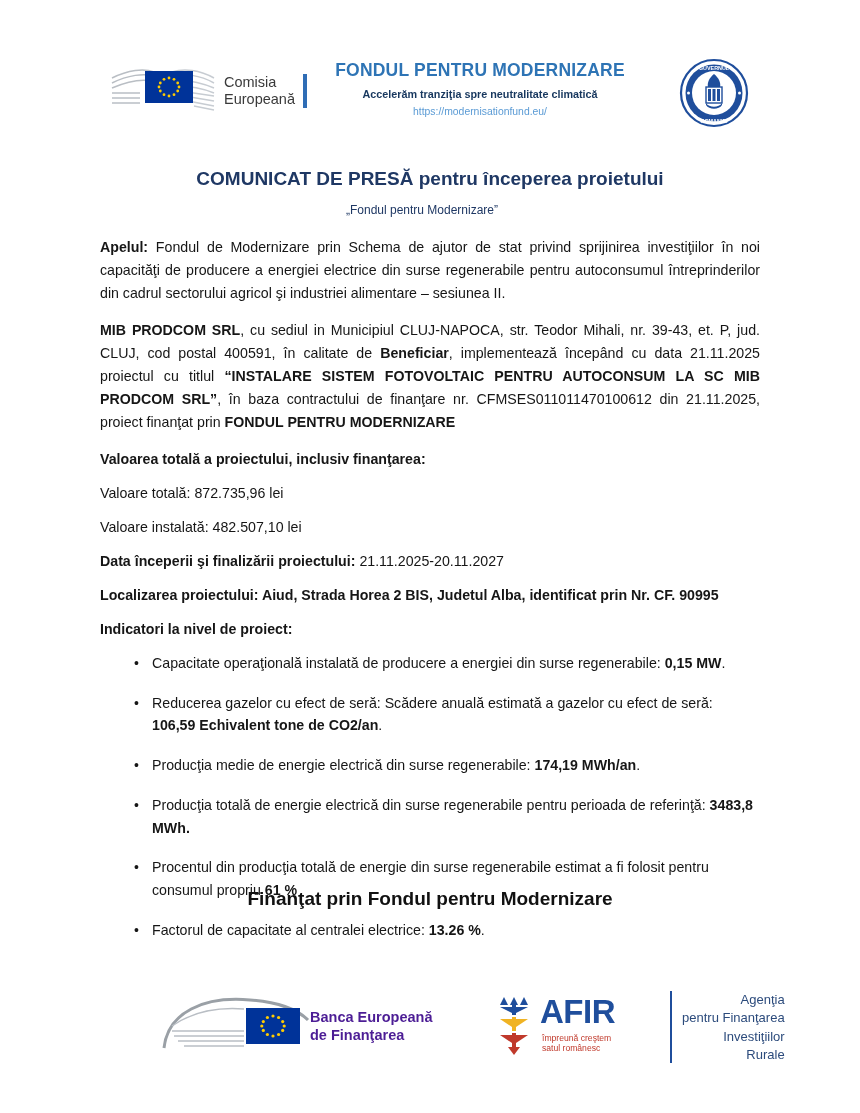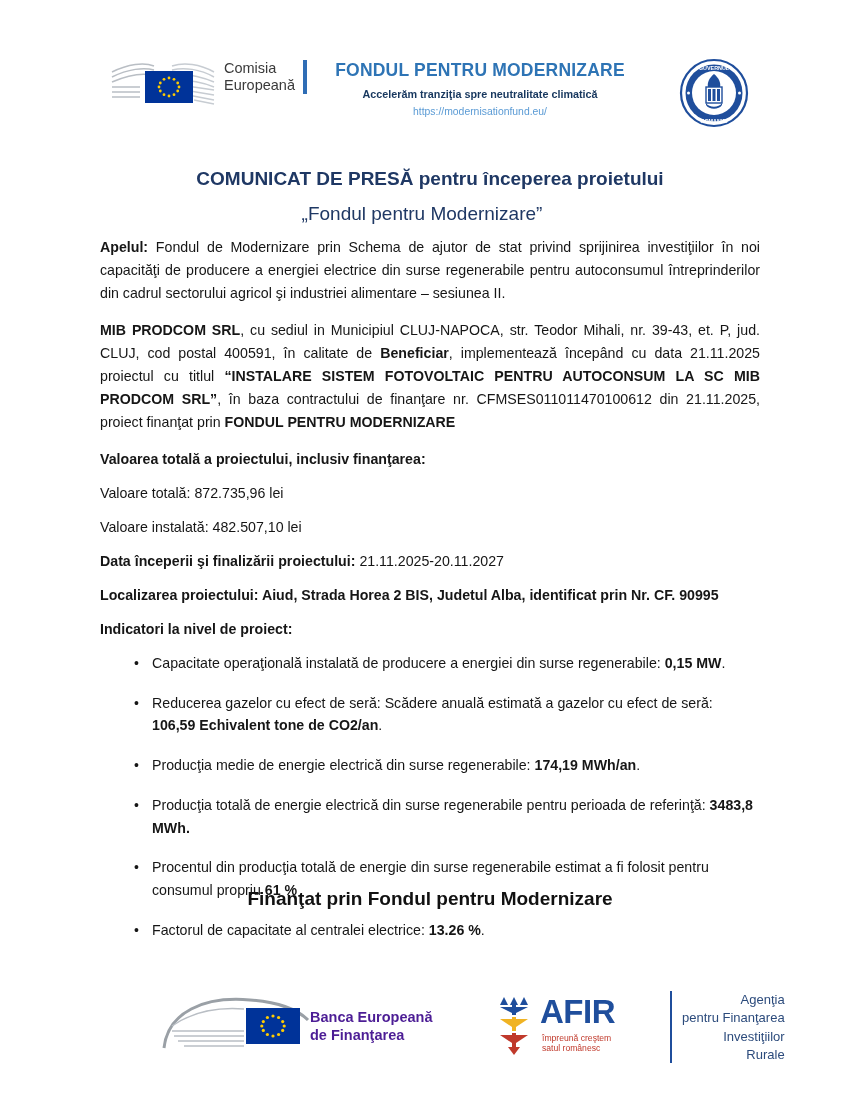--- a/index.html
+++ b/index.html
@@ -26,20 +26,21 @@
   }
 
   
   .ec-logo {
     position: absolute;
     left: 110px;
     top: 8px;
     width: 200px;
     height: 62px;
     display: flex;
+    align-items: center;
   }
   .ec-fan {
     position: relative;
     width: 108px;
     height: 50px;
     flex: none;
   }
   .ec-fan svg { display:block; }
   .ec-flag {
     position: absolute;
@@ -114,21 +115,21 @@
     font-weight: bold;
     color: #1F3864;
   }
   .doc-title .thin { font-weight: bold; text-align: right; }
   .doc-subtitle {
     position: absolute;
     top: 203px;
     left: 0;
     width: 844px;
     text-align: center;
-    font-size: 19px;
+    font-size: 12px;
     color: #1F3864;
   }
 
   
   .content {
     position: absolute;
     left: 100px;
     top: 236px;
     width: 660px;
   }

